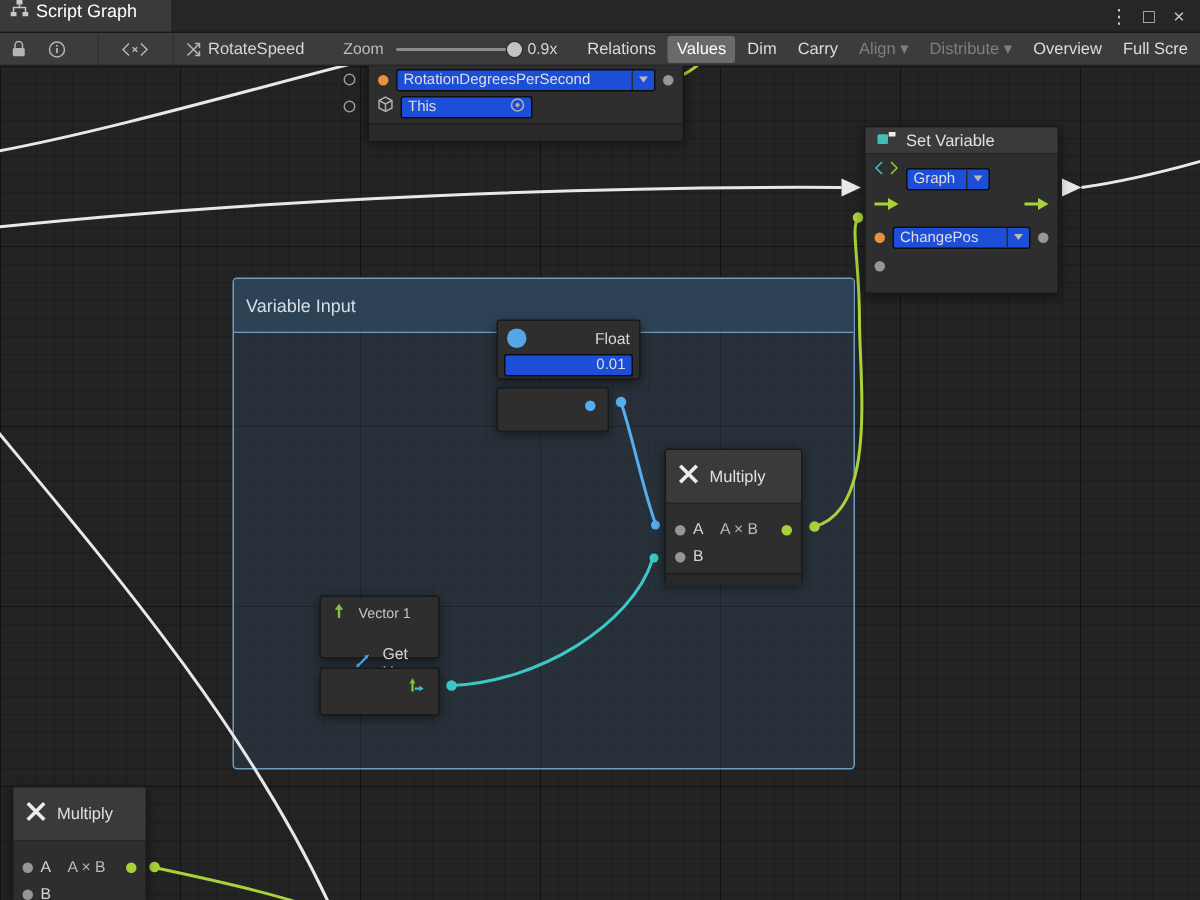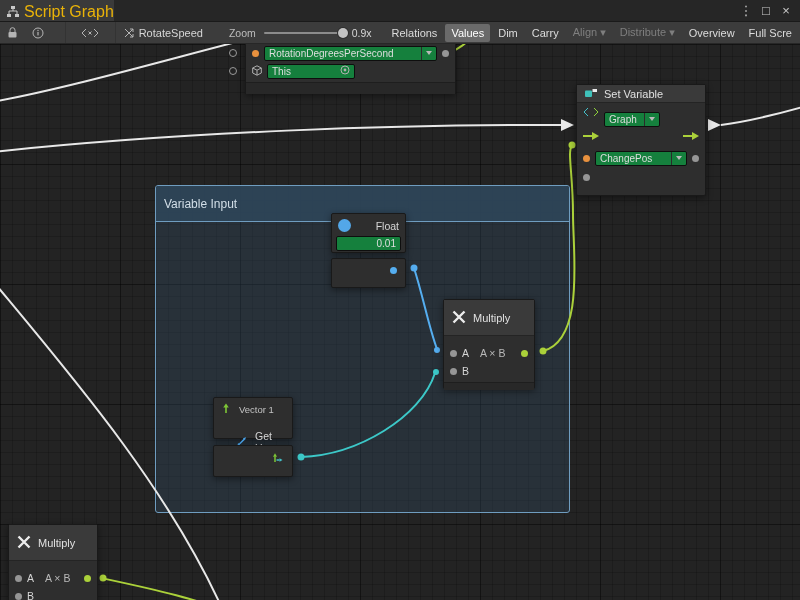--- a/index.html
+++ b/index.html
@@ -2,22 +2,22 @@
 <html><head>
 <meta charset="utf-8">
 <style>
   * { margin:0; padding:0; box-sizing:border-box; }
   html,body { width:800px; height:600px; overflow:hidden; background:#232323;
     font-family:"Liberation Sans", sans-serif; -webkit-font-smoothing:antialiased; }
 
   
   .titlebar { position:absolute; left:0; top:0; width:800px; height:22px;
     background:#262626; display:flex; align-items:stretch; border-bottom:1px solid #1a1a1a; }
-  .tab { width:114px; background:#3a3a3a; display:flex; align-items:flex-end; gap:5px;
-    padding-left:7px; color:#eab308; font-size:16px; }
+  .tab { width:114px; background:#3a3a3a; display:flex; align-items:flex-start; gap:5px;
+    padding-left:7px; color:#ffffff; font-size:12px; }
   .win-icons { margin-left:auto; display:flex; align-items:center; gap:4px; padding-right:6px; }
   .win-icons span { color:#c8c8c8; font-size:13px; width:16px; text-align:center; cursor:default; }
 
   
   .toolbar { position:absolute; left:0; top:22px; width:800px; height:22px;
     background:#3c3c3c; border-bottom:1px solid #272727; display:flex; align-items:center;
     color:#cfcfcf; font-size:11px; overflow:hidden; }
   .tb-icon { display:flex; align-items:center; justify-content:center; height:22px; padding:0 7px; }
   .tb-wide { width:54px; border-left:1px solid #333; border-right:1px solid #333; margin-left:14px; }
   .tb-label { color:#d6d6d6; margin-left:4px; }
@@ -54,21 +54,21 @@
     border-radius:2px; box-shadow:0 2px 7px rgba(0,0,0,0.45); color:#d6d6d6; font-size:10.5px; }
   .node-header { display:flex; align-items:center; gap:6px; background:#3a3a3a;
     border-bottom:1px solid #242424; padding:0 7px; color:#e0e0e0; }
   .row { position:absolute; left:0; right:0; display:flex; align-items:center; }
   .strip { position:absolute; left:0; right:0; background:#282828; border-top:1px solid #1e1e1e; }
 
   .dot { width:7px; height:7px; border-radius:50%; flex:none; }
   .dot-gray { background:#969696; } .dot-orange { background:#e8913e; }
   .dot-lime { background:#abd13a; } .dot-blue { background:#55aef0; }
 
-  .field { display:flex; align-items:center; background:#15803d; border:1px solid #0e0e0e;
+  .field { display:flex; align-items:center; background:#1d4ed8; border:1px solid #0e0e0e;
     border-radius:2px; height:15px; padding:0 4px; color:#dedede; font-size:10px; overflow:hidden; }
   .field .grow { flex:1 1 auto; overflow:hidden; white-space:nowrap; }
   .field-caret { margin-left:4px; padding-left:4px; border-left:1px solid #2b2b2b;
     display:flex; align-items:center; height:100%; }
   .tri { width:0; height:0; border-left:3.5px solid transparent; border-right:3.5px solid transparent;
     border-top:4px solid #b9b9b9; }
 
   .float-icon { width:13px; height:13px; border-radius:50%; background:#53a7e8; flex:none; }
   .muted { color:#b9b9b9; }
   .small-label { font-size:9.5px; color:#c3c3c3; }
@@ -258,21 +258,21 @@
             <span class="tri"></span>
           </span>
       </div>
       <span class="dot dot-gray"></span>
     </div>
     <div class="row" style="top:84px; height:16px; padding:0 6px;">
       <span class="dot dot-gray"></span>
     </div>
   </div>
 
-  <div class="node" style="left:331px; top:169px; width:75px; height:40px;">
+  <div class="node" style="left:331px; top:169px; width:96px; height:40px;">
     <div class="row" style="top:3px; height:17px; padding:0 6px; justify-content:space-between;">
       <span class="float-icon"></span>
       <span>Float</span>
     </div>
     <div class="row" style="top:21px; height:16px; padding:0 4px;">
       <div class="field" style="flex:1; justify-content:flex-end;">
         <span>0.01</span>
       </div>
     </div>
   </div>

